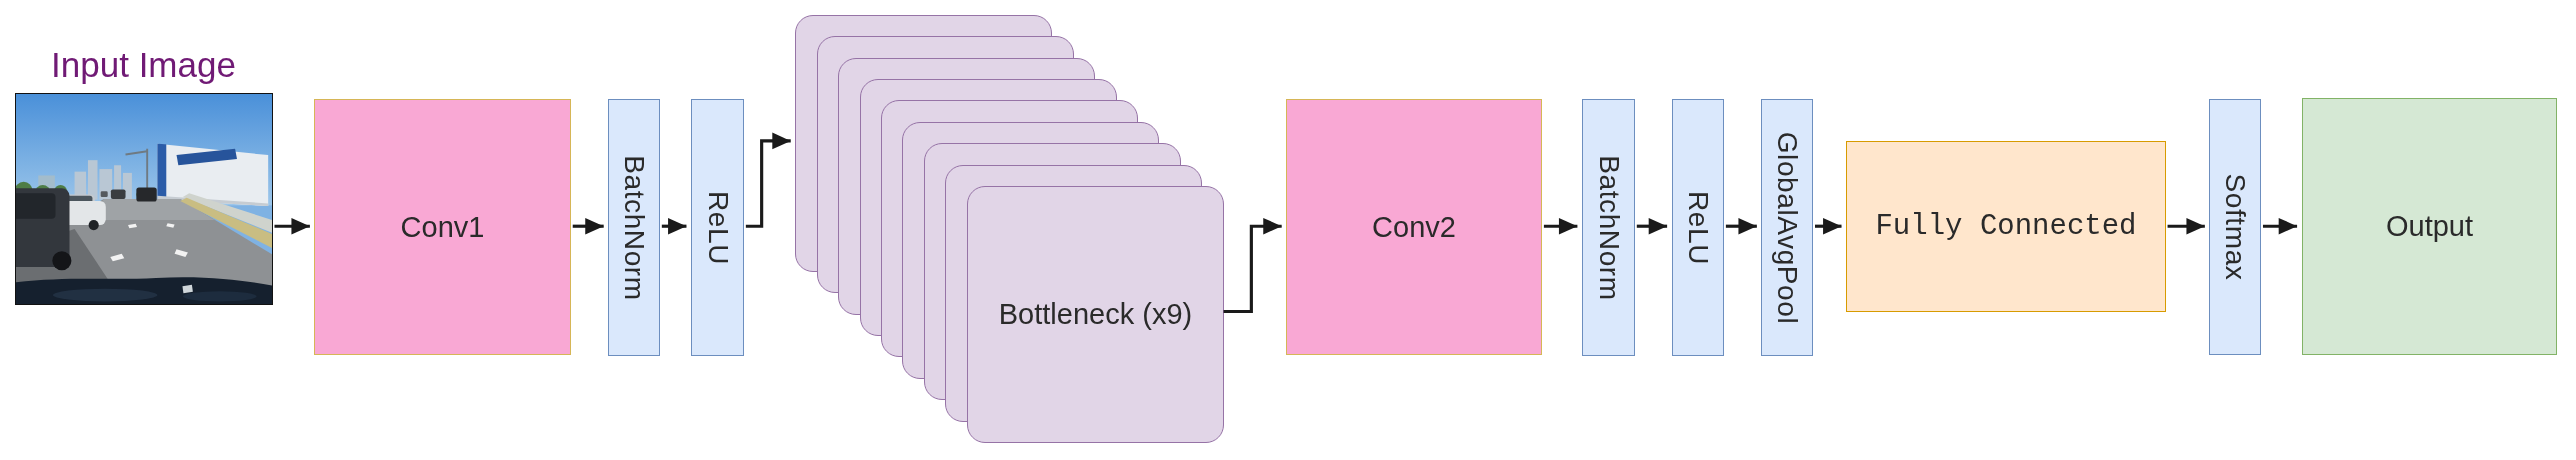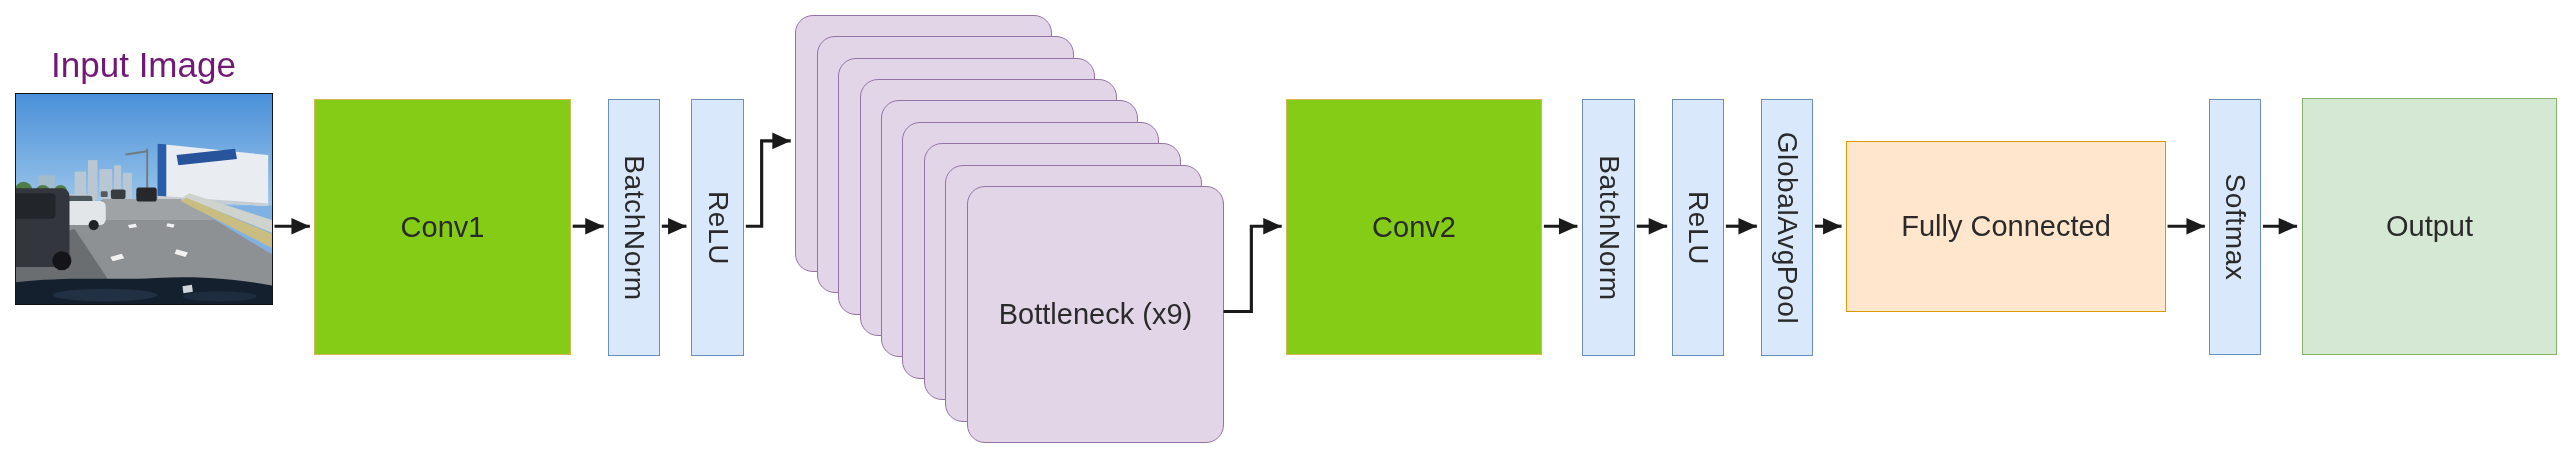--- a/index.html
+++ b/index.html
@@ -16,23 +16,23 @@
   .photo{
     left:14.5px;top:93px;width:258px;height:212px;
     border:1.9px solid #121212;background:#7fb2e3;
   }
   .photo svg{display:block;width:100%;height:100%;}
 
   .node{
     display:flex;align-items:center;justify-content:center;
     font-size:29px;color:#2a2a2a;text-align:center;
   }
-  .conv{background:#84cc16;border:1.9px solid #D6B656;align-items:center;}
+  .conv{background:#f9a8d4;border:1.9px solid #D6B656;align-items:center;}
   .opbar{background:#DAE8FC;border:1.9px solid #6C8EBF;}
-  .dense{background:#FFE6CC;border:1.9px solid #D79B00;}
+  .dense{background:#FFE6CC;border:1.9px solid #D79B00;font-family:Liberation Mono, monospace;}
   .outbox{background:#D5E8D4;border:1.9px solid #82B366;}
   .stack-square{background:#E1D5E7;border:1.9px solid #9673A6;}
 
   .vlabel{
     transform:rotate(90deg);white-space:nowrap;
     font-size:28px;color:#2a2a2a;letter-spacing:0.6px;
   }
 
   #conv1{left:314px;top:99px;width:257px;height:256px;}
   #bn1{left:608px;top:99px;width:52px;height:257px;}

